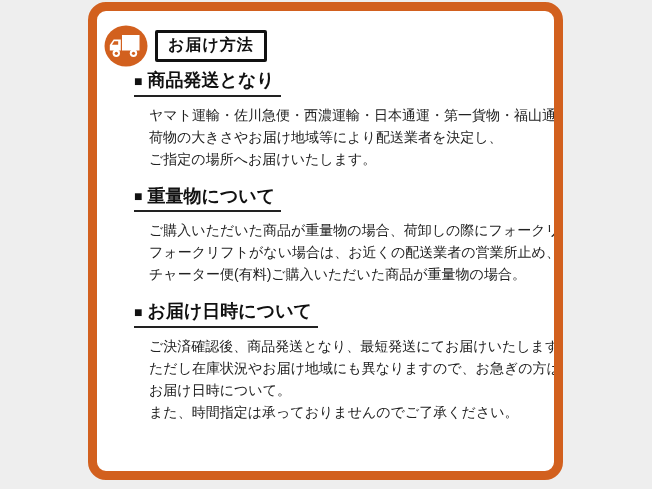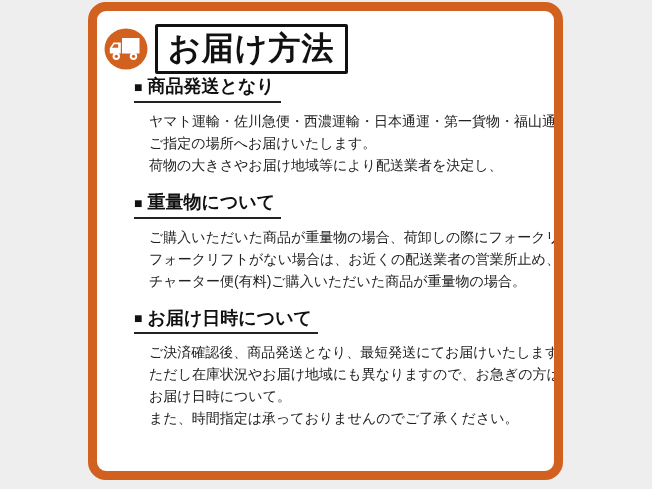--- a/index.html
+++ b/index.html
@@ -25,21 +25,21 @@
   }
   .header{
     display:flex;align-items:center;gap:7px;
     margin:13px 0 0 7px;
   }
   .truck-badge{display:block;width:44px;height:44px;flex:0 0 auto;}
   .truck-badge svg{display:block;}
   .title-box{
     border:3px solid #111;
     border-radius:2px;
-    font-size:32px;
+    font-size:16px;
     font-weight:bold;
     color:#111;
     padding:2px 10px 4px 10px;
     letter-spacing:1px;
     line-height:1.2;
   }
   .sec{margin:0 0 0 37px;}
   .sec + .sec{margin-top:16px;}
   .sec-head{
     display:flex;align-items:center;gap:5px;
@@ -82,22 +82,22 @@
     <div class="title-box">お届け方法</div>
   </div>
 
   <section class="sec sec-1">
     <h2 class="sec-head">
       <span class="bullet">■</span>
       <span>商品発送となり</span>
     </h2>
     <p class="sec-body">
       <span class="line">ヤマト運輸・佐川急便・西濃運輸・日本通運・第一貨物・福山通運他、</span>
+      <span class="line">荷物の大きさやお届け地域等により配送業者を決定し、</span>
       <span class="line">ご指定の場所へお届けいたします。</span>
-      <span class="line">荷物の大きさやお届け地域等により配送業者を決定し、</span>
     </p>
   </section>
 
   <section class="sec">
     <h2 class="sec-head">
       <span class="bullet">■</span>
       <span>重量物について</span>
     </h2>
     <p class="sec-body">
       <span class="line">ご購入いただいた商品が重量物の場合、荷卸しの際にフォークリフトが</span>

